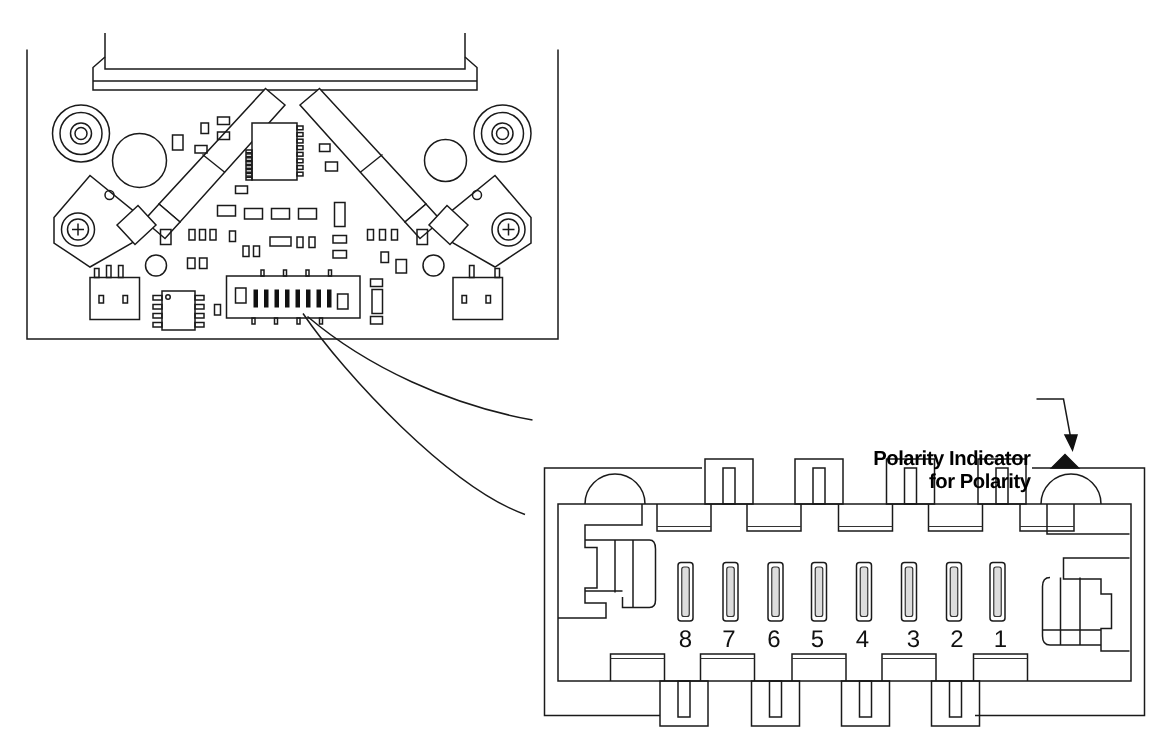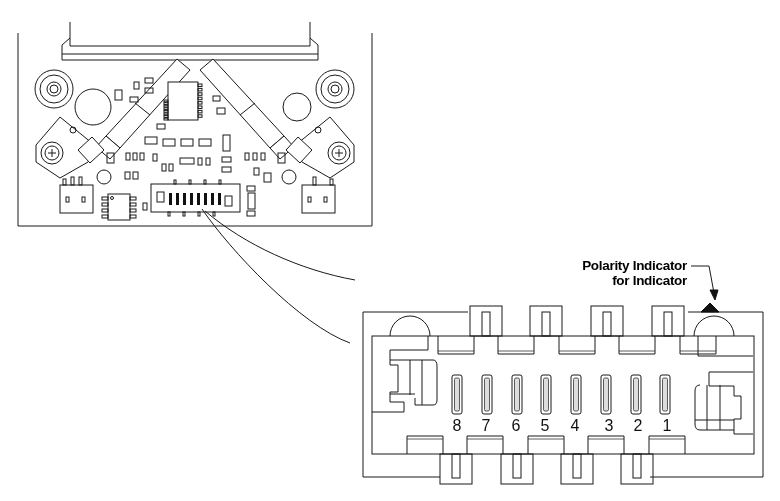--- a/index.html
+++ b/index.html
@@ -2,21 +2,21 @@
 <html><head>
 <meta charset="utf-8">
 <style>
   html, body { margin:0; padding:0; background:#ffffff; }
   body { width:780px; height:501px; overflow:hidden; position:relative; font-family:"Liberation Sans", sans-serif; }
   svg { position:absolute; left:0; top:0; }
   .ln { fill:none; stroke:#1a1a1a; stroke-width:1; }
   .lt { fill:none; stroke:#333; stroke-width:0.8; }
   .wf { fill:#fff; stroke:#1a1a1a; stroke-width:1; }
   .bk { fill:#111; stroke:#111; }
-  .label { position:absolute; font-family:"Liberation Sans", sans-serif; font-weight:bold; font-stretch:condensed; font-size:13.5px; line-height:15px; text-align:right; color:#000; letter-spacing:-0.3px; }
+  .label { position:absolute; font-family:"Liberation Sans", sans-serif; font-weight:bold; font-stretch:condensed; font-size:13.5px; line-height:15px; text-align:right; color:#000; letter-spacing:-0.3px;margin-top:40px; }
   .pinnum { font-family:"Liberation Sans", sans-serif; font-size:16px; fill:#111; text-anchor:middle; }
 </style>
 </head>
 <body>
 
 <svg width="780" height="501" viewBox="0 0 780 501">
 
   <g>
     <polyline class="ln" points="18,33 18,226 372,226 372,33"></polyline>
 
@@ -284,14 +284,14 @@
 
     <polygon class="bk" points="701,312 710,303 719,312"></polygon>
 
     <polyline class="ln" points="691,266 709,266 714,293"></polyline>
     <polygon class="bk" points="710,290 718,290 715,300"></polygon>
   </g>
 </svg>
 
 <div class="label" style="left:560px; top:258px; width:127px;">
   <div>Polarity Indicator</div>
-  <div>for Indicator</div>
+  <div>for Polarity</div>
 </div>
 
 </body></html>

